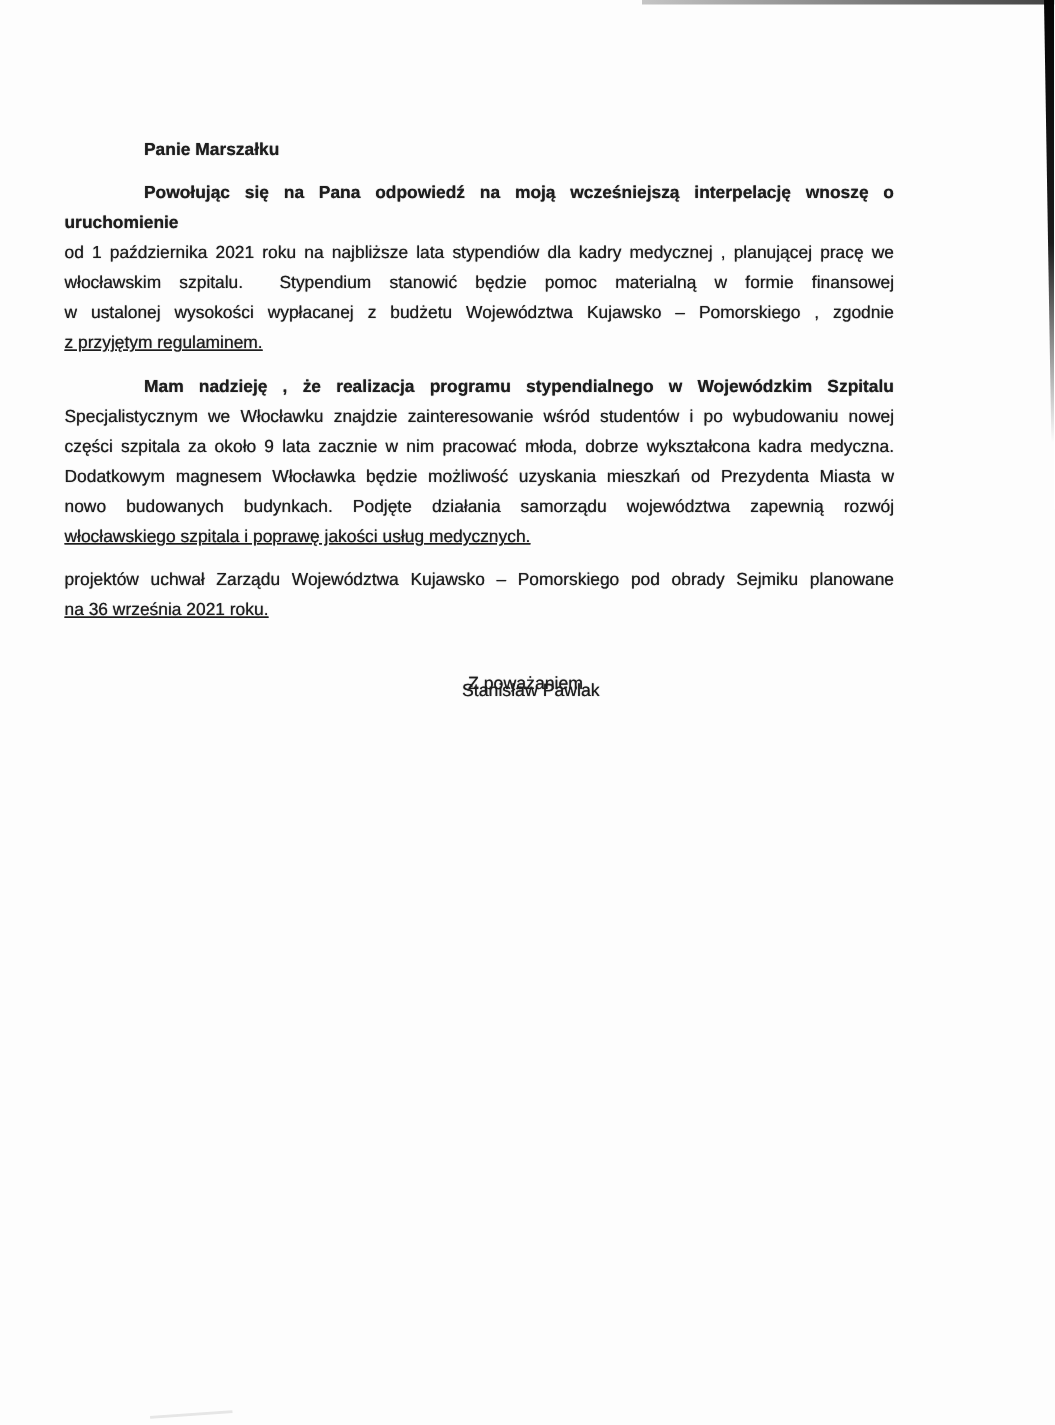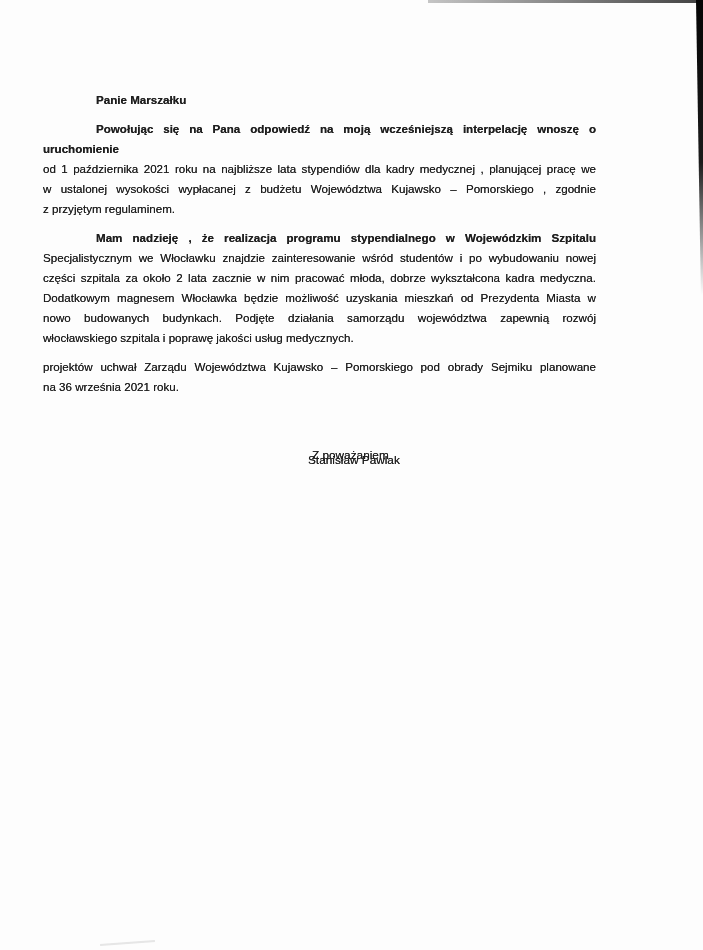--- a/index.html
+++ b/index.html
@@ -41,21 +41,21 @@
     font-size: 11.6px;
     line-height: 20px;
     text-shadow: 0 0 0.6px rgba(25,25,25,0.85);
   }
   .salutation {
     margin: 0 0 0 53px;
     font-weight: bold;
   }
   .para { margin: 9px 0 0 0; }
   .ln   { text-align: justify; text-align-last: justify; }
-  .ln.last { text-align: right; text-align-last: left; }
+  .ln.last { text-align: right; text-align-last: left; text-decoration: underline; }
   .ln.ind  { text-indent: 53px; font-weight: bold; }
   .closing {
     position: absolute;
     left: 312px; top: 448px;
     font-size: 11.8px;
     text-shadow: 0 0 0.6px rgba(25,25,25,0.85);
   }
   .signer {
     position: absolute;
     left: 308px; top: 453px;
@@ -72,28 +72,29 @@
   <div class="edge-right"></div>
   <div class="smudge"></div>
 
   <div class="letter">
 
     <p class="salutation">Panie Marszałku</p>
 
     <div class="para">
       <div class="ln ind">Powołując się na Pana odpowiedź na moją wcześniejszą interpelację wnoszę o uruchomienie</div>
       <div class="ln">od 1 października 2021 roku na najbliższe lata stypendiów dla kadry medycznej , planującej pracę we</div>
+      <div class="ln">włocławskim szpitalu. &nbsp;Stypendium stanowić będzie pomoc materialną w formie finansowej</div>
       <div class="ln">w ustalonej wysokości wypłacanej z budżetu Województwa Kujawsko – Pomorskiego , zgodnie</div>
       <div class="ln last">z przyjętym regulaminem.</div>
     </div>
 
     <div class="para">
       <div class="ln ind">Mam nadzieję , że realizacja programu stypendialnego w Wojewódzkim Szpitalu</div>
       <div class="ln">Specjalistycznym we Włocławku znajdzie zainteresowanie wśród studentów i po wybudowaniu nowej</div>
-      <div class="ln">części szpitala za około 2 lata zacznie w nim pracować młoda, dobrze wykształcona kadra medyczna.</div>
+      <div class="ln">części szpitala za około 9 lata zacznie w nim pracować młoda, dobrze wykształcona kadra medyczna.</div>
       <div class="ln">Dodatkowym magnesem Włocławka będzie możliwość uzyskania mieszkań od Prezydenta Miasta w</div>
       <div class="ln">nowo budowanych budynkach. Podjęte działania samorządu województwa zapewnią rozwój</div>
       <div class="ln last">włocławskiego szpitala i poprawę jakości usług medycznych.</div>
     </div>
 
     <div class="para">
       <div class="ln">projektów uchwał Zarządu Województwa Kujawsko – Pomorskiego pod obrady Sejmiku planowane</div>
       <div class="ln last">na 36 września 2021 roku.</div>
     </div>
 

